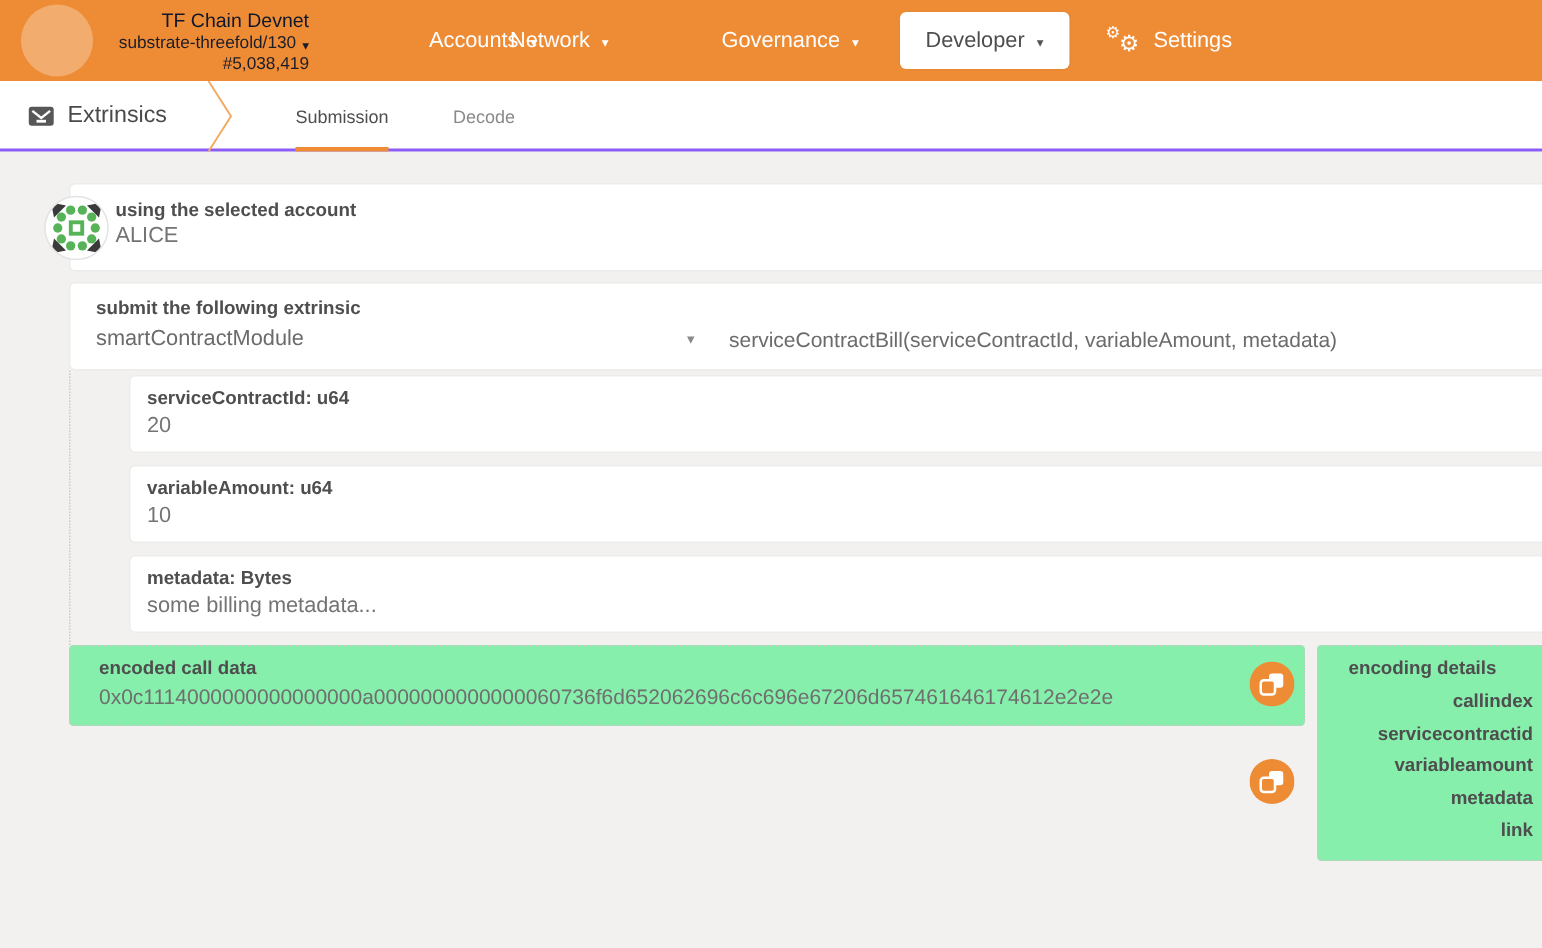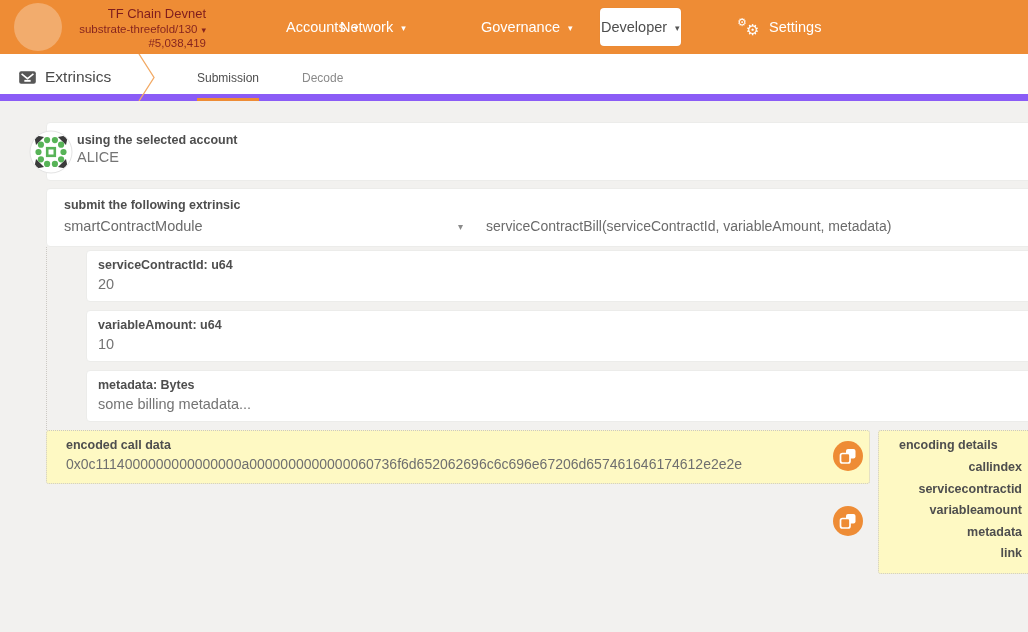--- a/index.html
+++ b/index.html
@@ -4,40 +4,40 @@
 <style>
   html,body{margin:0;padding:0;background:#e9e8e6;}
   *{box-sizing:border-box;font-family:"Liberation Sans","DejaVu Sans",sans-serif;}
   .page{position:relative;width:1028px;height:632px;overflow:hidden;background:#f2f1ef;}
 
   
   .topbar{position:absolute;left:0;top:0;width:1028px;height:54px;background:#ee8c35;}
   .logo{position:absolute;left:14px;top:3px;width:48px;height:48px;border-radius:50%;
         background:rgba(255,255,255,0.28);cursor:pointer;}
   .chain-info{position:absolute;left:66px;top:5px;width:140px;display:flex;flex-direction:column;
-        align-items:flex-end;color:#7f1d1d;cursor:pointer;}
+        align-items:flex-end;color:#0f172a;cursor:pointer;}
   .chain-name{font-size:13px;line-height:17px;white-space:nowrap;}
   .chain-endpoint{font-size:11.5px;line-height:14px;opacity:.95;display:flex;align-items:center;gap:4px;white-space:nowrap;}
   .chain-block{font-size:11.5px;line-height:14px;opacity:.95;}
   .caret{font-size:9px;line-height:1;position:relative;top:1px;}
   .nav-item{position:absolute;top:0;height:54px;display:flex;align-items:center;gap:8px;
         color:#fff;font-size:14.5px;cursor:pointer;white-space:nowrap;}
   .nav-accounts{left:238px;margin-left:48px;} .nav-network{left:340px;} .nav-governance{left:481px;}
   .nav-developer{left:600px;top:8px;height:38px;background:#fff;color:#4e4e4e;border-radius:4px;
-        padding:0 1px;box-shadow:0 0 1px rgba(0,0,0,.15);}
+        padding:0 17px;box-shadow:0 0 1px rgba(0,0,0,.15);}
   .nav-developer .caret{color:#555;}
   .nav-settings{left:737px;}
   .gears{position:relative;width:24px;height:22px;flex:0 0 auto;}
   .gears span{position:absolute;color:#fff;line-height:1;}
   .gear-sm{font-size:11px;left:0;top:1px;}
   .gear-lg{font-size:15px;left:9px;top:6px;}
 
   
   .tabbar{position:absolute;left:0;top:54px;width:1028px;height:47px;background:#fff;
-        border-bottom:7px solid #8b5cf6;}
+        border-bottom:2px solid #8b5cf6;}
   .section-icon{position:absolute;left:18px;top:14px;}
   .section-title{position:absolute;left:45px;top:0;height:46px;display:flex;align-items:center;
         font-size:15.5px;color:#4a4a4a;}
   .bc-chevron{position:absolute;left:137px;top:0;}
   .tabs{position:absolute;left:197px;top:0;height:47px;display:flex;gap:43px;}
   .tab{display:flex;align-items:center;height:47px;font-size:12px;color:#8a8a8a;cursor:pointer;
         border-bottom:3px solid transparent;padding-top:3px;}
   .tab.active{color:#4e4e4e;border-bottom-color:#ee8c35;}
 
   
@@ -54,21 +54,21 @@
   .module-caret{position:absolute;left:394px;top:8px;color:#8b8b8b;font-size:10px;cursor:pointer;}
   .method-val{position:absolute;left:422px;top:5px;font-size:14px;color:#6b6b6b;cursor:pointer;white-space:nowrap;}
 
   .params-wrap{position:absolute;left:46px;top:247px;width:1010px;height:183px;
         border-left:1px dotted #ccc9c4;}
   .param-box{position:absolute;left:39px;width:963px;height:52px;background:#fff;
         border:1px solid #ececea;border-radius:4px;padding:6px 0 0 11px;}
   .param-1{top:3px;} .param-2{top:63px;} .param-3{top:123px;}
   .param-box .val{margin-top:2px;cursor:text;}
 
-  .dash-box{position:absolute;background:#fef9c3;border:1px dotted #cbc8c3;border-radius:3px;}
+  .dash-box{position:absolute;background:#86efac;border:1px dotted #cbc8c3;border-radius:3px;}
   .calldata-box{left:46px;top:430px;width:824px;height:54px;padding:6px 0 0 19px;}
   .callhash-box{left:46px;top:494px;width:824px;height:55px;padding:7px 0 0 19px;}
   .hexval{font-size:14px;color:#6f6f6f;line-height:19px;margin-top:2px;white-space:nowrap;overflow:hidden;}
   .copy-btn{position:absolute;width:30px;height:30px;border-radius:50%;cursor:pointer;padding:0;border:none;background:transparent;}
   .copy-1{left:833px;top:441px;} .copy-2{left:833px;top:506px;}
 
   .details-box{left:878px;top:430px;width:176px;height:144px;padding:6px 0 0 0;}
   .details-title{padding-left:20px;}
   .details-items{margin-top:4px;}
   .detail-link{text-align:right;padding-right:31px;font-weight:700;font-size:12.5px;color:#4e4e4e;

